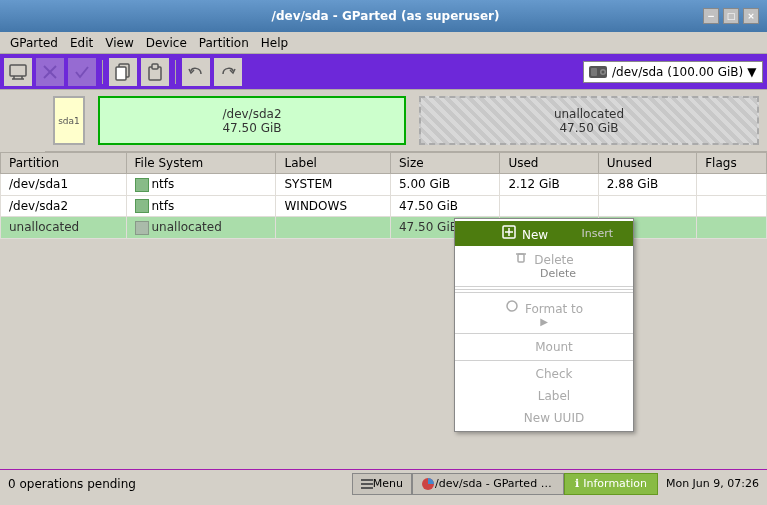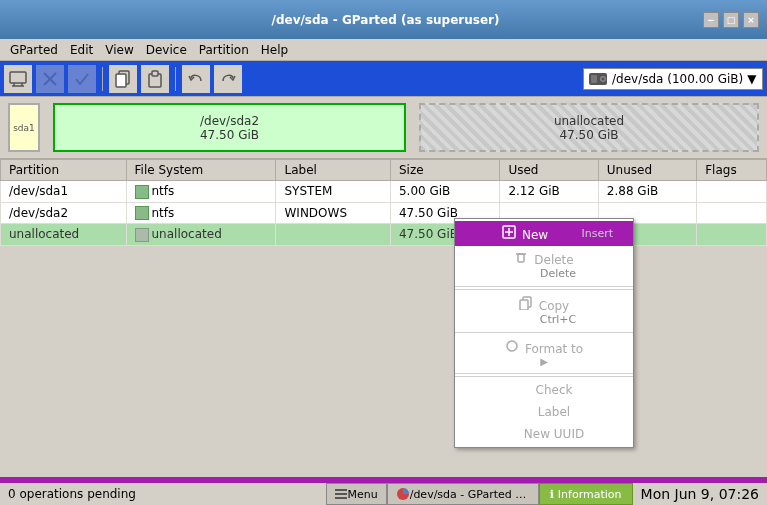--- a/index.html
+++ b/index.html
@@ -17,21 +17,21 @@
     #titlebar {
       background: linear-gradient(to bottom, #6699cc, #4477aa);
       color: white;
       text-align: center;
       padding: 4px 8px;
       font-size: 12px;
       font-weight: bold;
       display: flex;
       align-items: center;
       justify-content: space-between;
-      height: 39px;
+      height: 32px;
     }
     #titlebar-title { flex: 1; text-align: center; }
     #titlebar-controls { display: flex; gap: 4px; }
     .titlebar-btn {
       width: 16px; height: 16px;
       background: #c0c0c0;
       border: 1px solid #888;
       font-size: 9px;
       display: flex; align-items: center; justify-content: center;
       cursor: pointer;
@@ -47,21 +47,21 @@
       align-items: center;
     }
     .menu-item {
       padding: 2px 6px;
       cursor: pointer;
       font-size: 12px;
     }
 
     
     #toolbar {
-      background: #1d4ed8;
+      background: #6d28d9;
       border-bottom: 1px solid #b0aca4;
       padding: 2px 4px;
       display: flex;
       align-items: center;
       gap: 4px;
       height: 36px;
     }
     .toolbar-btn {
       width: 28px; height: 28px;
       background: #d4d0c8;
@@ -89,20 +89,21 @@
 
     
     #disk-visual {
       background: #d4d0c8;
       padding: 6px 8px;
       border-bottom: 1px solid #b0aca4;
       display: flex;
       align-items: stretch;
       height: 62px;
       gap: 13px;
+      margin-left: 45px;
     }
     .disk-sda1 {
       width: 32px;
       background: #ffffcc;
       border: 2px solid #aaaaaa;
       display: flex; align-items: center; justify-content: center;
       font-size: 9px; color: #555;
       flex-shrink: 0;
     }
     .disk-sda2 {
@@ -174,24 +175,24 @@
     }
     #table-container {
       flex: 1;
       background: white;
       overflow: hidden;
     }
 
     
     #statusbar {
       position: absolute;
-      bottom: 0; left: 0; right: 0;
+      bottom: 8px; left: 0; right: 0;
       height: 28px;
       background: #d4d0c8;
-      border-top: 6px solid #a21caf;
+      border-top: 1px solid #a21caf;
       display: flex;
       align-items: center;
     }
     #statusbar-left {
       display: flex; align-items: center;
       gap: 4px;
       padding: 0 8px;
       flex: 1;
     }
     .taskbar-btn {
@@ -208,21 +209,21 @@
       color: white;
       border: 1px solid #669922;
       padding: 2px 10px;
       display: flex; align-items: center; gap: 4px;
       cursor: pointer;
       height: 22px;
       font-size: 11px;
     }
     #datetime {
       padding: 0 8px;
-      font-size: 14px;
+      font-size: 11px;
     }
 
     
     #context-menu {
       position: absolute;
       left: 454px;
       top: 218px;
       background: white;
       border: 1px solid #888;
       box-shadow: 2px 2px 4px rgba(0,0,0,0.3);
@@ -231,21 +232,21 @@
       padding: 2px 0;
     }
     .ctx-item {
       padding: 4px 20px;
       font-size: 12px;
       cursor: pointer;
       display: flex;
       align-items: center;
       justify-content: space-between;
     }
-    .ctx-item.highlighted { background: #a21caf; color: white; padding-left: 47px; }
+    .ctx-item.highlighted { background: #4d7c0f; color: white; padding-left: 47px; }
     .ctx-item.disabled { color: #aaa; cursor: default; flex-direction: column; }
     .ctx-separator {
       border-top: 1px solid #d0d0d0;
       margin: 2px 0;
     }
     .ctx-shortcut { font-size: 11px; color: #888; margin-left: 28px; }
     .ctx-item.highlighted .ctx-shortcut { color: #ccc; }
     .ctx-arrow { font-size: 10px; }
     .ctx-icon { width: 16px; display: inline-flex; align-items: center; margin-right: 4px; }
   </style>
@@ -408,43 +409,37 @@
         <svg width="14" height="14" viewBox="0 0 14 14">
             <polyline points="2,4 12,4" fill="none" stroke="#aaa" stroke-width="1.5"></polyline>
             <rect x="4" y="4" width="6" height="8" rx="1" fill="none" stroke="#aaa" stroke-width="1.5"></rect>
           </svg>
       </span>Delete
     </span>
     <span class="ctx-shortcut">Delete</span>
   </div>
   <div class="ctx-separator"></div>
   <div class="ctx-separator"></div>
-  <div class="ctx-item disabled">
-    <span>
-      <span class="ctx-icon">
-        <svg width="14" height="14" viewBox="0 0 14 14">
-            <rect x="4" y="1" width="8" height="10" rx="1" fill="none" stroke="#aaa" stroke-width="1.5"></rect>
-            <rect x="1" y="4" width="8" height="10" rx="1" fill="white" stroke="#aaa" stroke-width="1.5"></rect>
-          </svg>
-      </span>Copy
-    </span>
-    <span class="ctx-shortcut">Ctrl+C</span>
-  </div>
   <div class="ctx-separator"></div>
   <div class="ctx-item disabled">
     <span>
       <span class="ctx-icon">
         <svg width="14" height="14" viewBox="0 0 14 14">
             <circle cx="7" cy="7" r="5" fill="none" stroke="#aaa" stroke-width="1.5"></circle>
           </svg>
       </span>Format to
     </span>
     <span class="ctx-arrow">▶</span>
   </div>
   <div class="ctx-separator"></div>
+  <div class="ctx-item disabled">
+    <span>
+      <span class="ctx-icon"></span>Mount
+    </span>
+  </div>
   <div class="ctx-separator"></div>
   <div class="ctx-item disabled">
     <span>
       <span class="ctx-icon"></span>Check
     </span>
   </div>
   <div class="ctx-item disabled">
     <span>
       <span class="ctx-icon"></span>Label
     </span>

